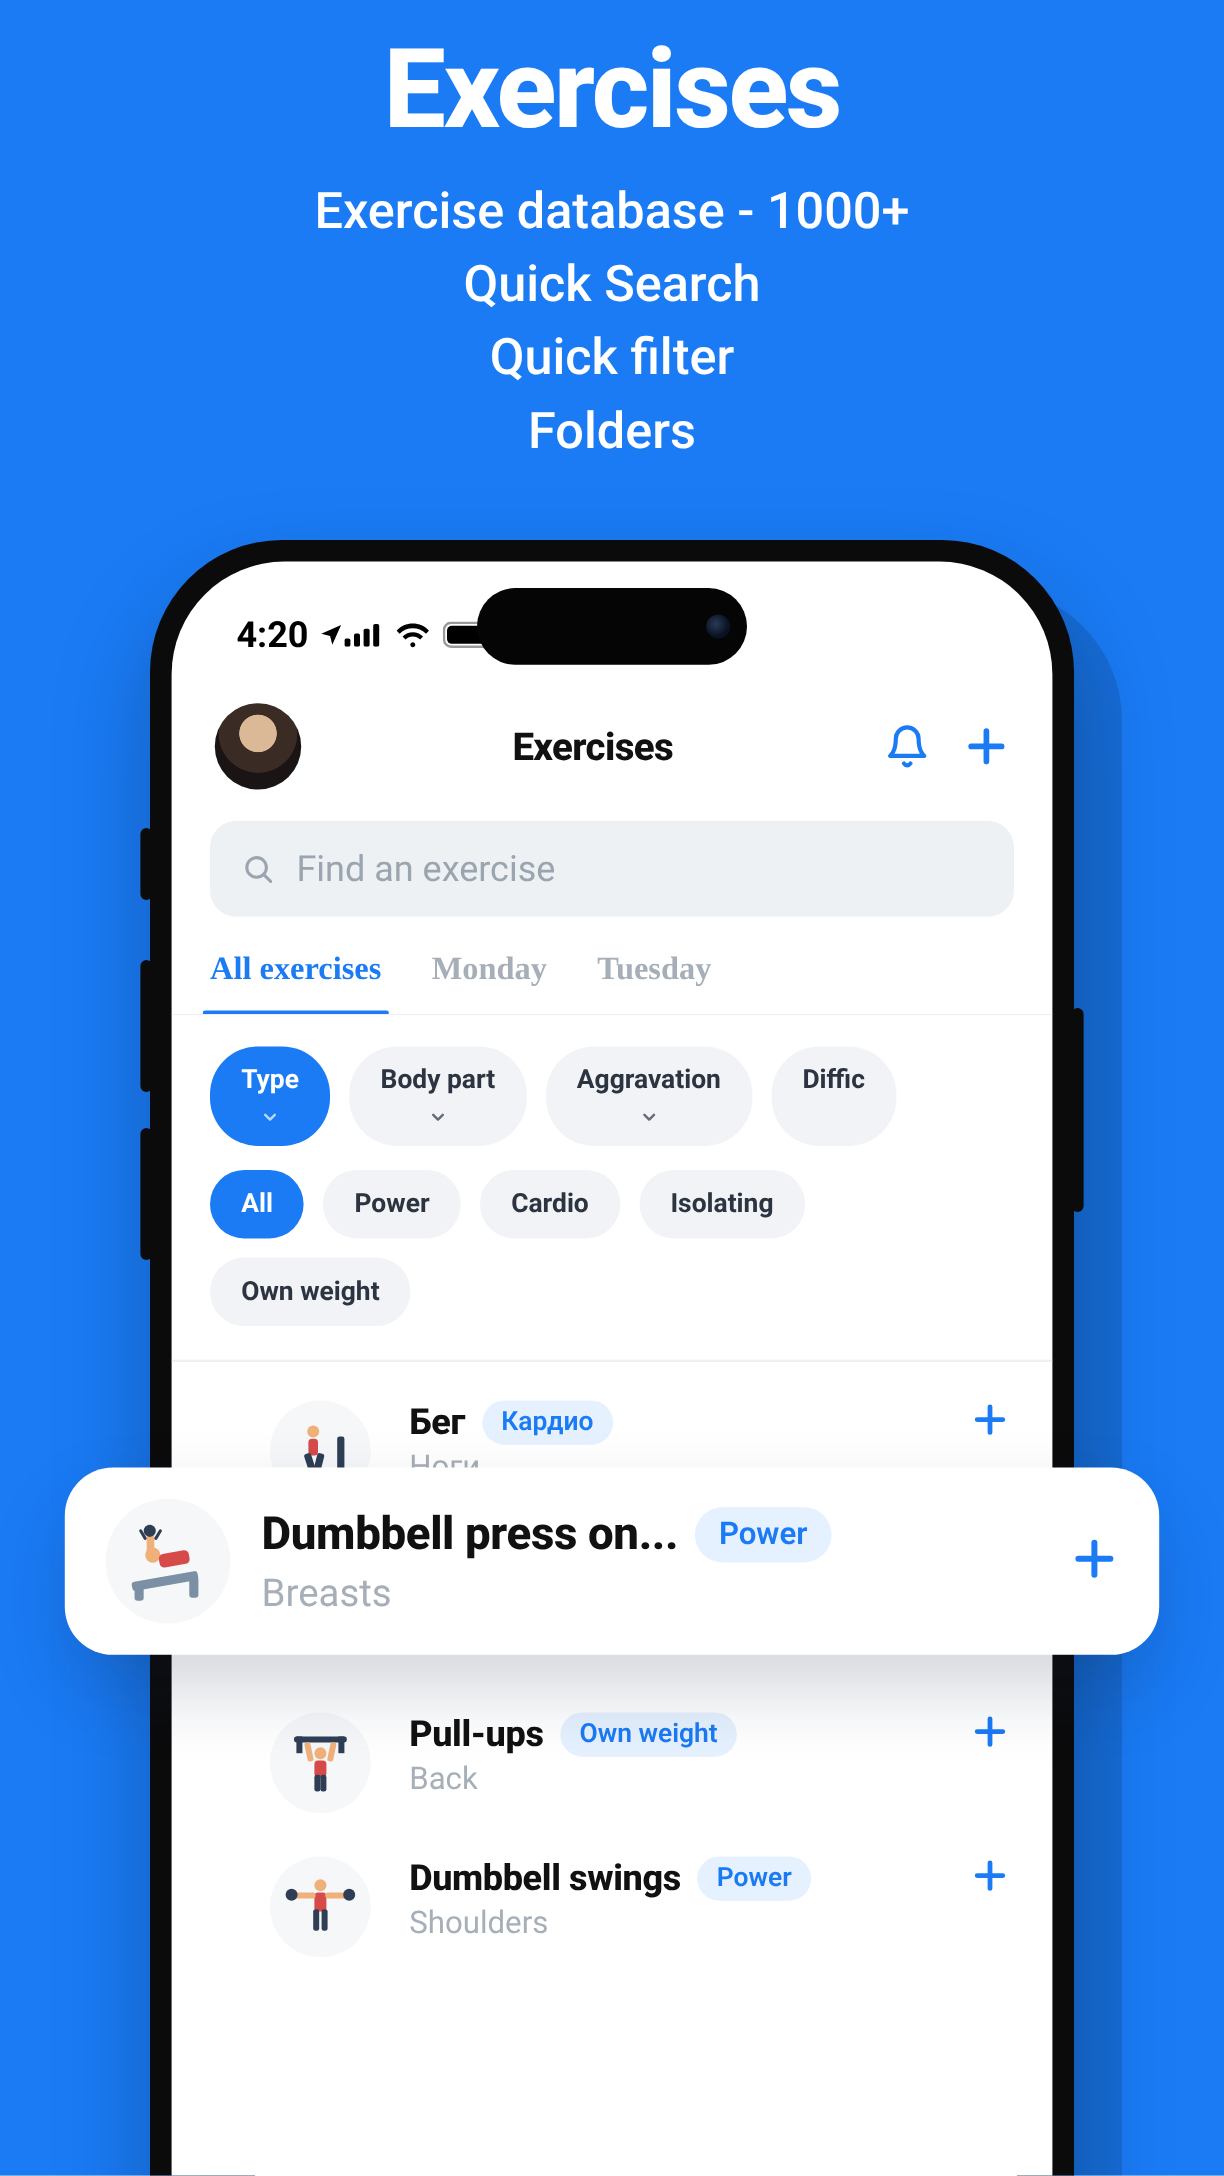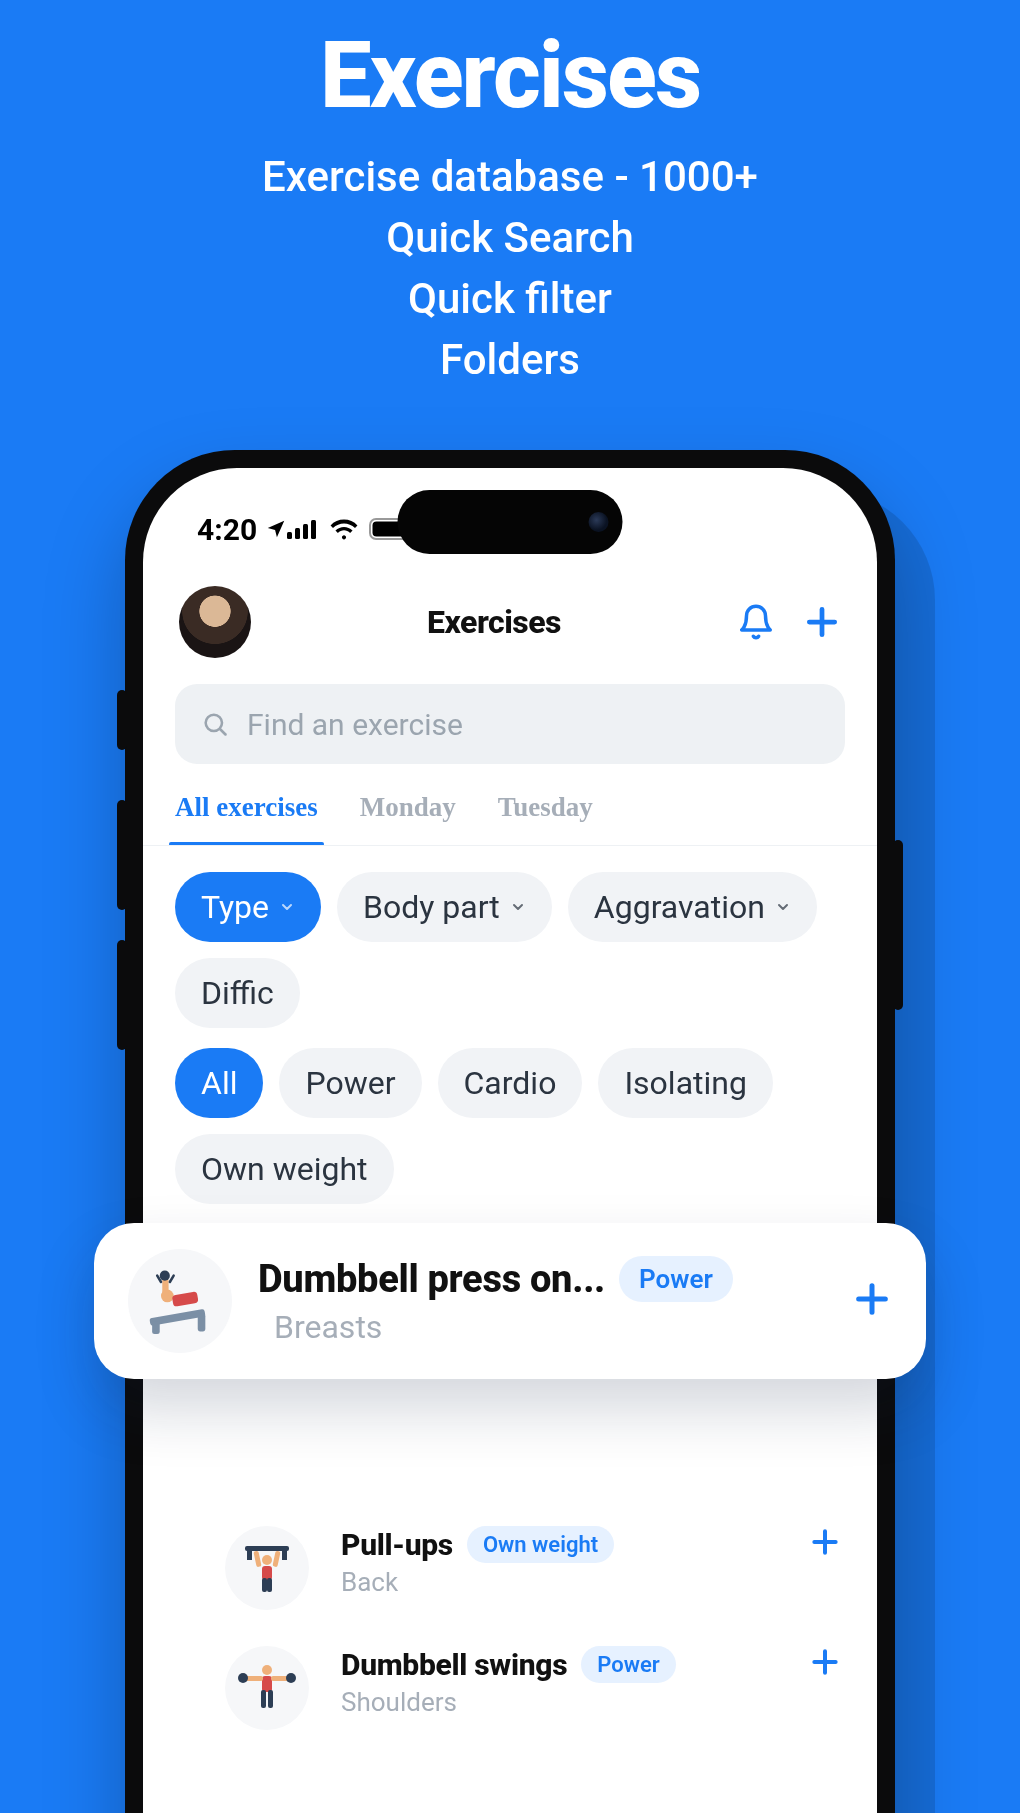--- a/index.html
+++ b/index.html
@@ -162,28 +162,29 @@
 
   .chips {
     display: flex;
     flex-wrap: wrap;
     gap: 16px;
     padding: 26px 32px 20px;
   }
   .chip {
     background: #f1f3f6;
     color: #2b3440;
-    font-size: 32px;
-    font-weight: 400;
+    font-size: 22px;
+    font-weight: 700;
     padding: 16px 26px;
     border-radius: 40px;
     display: inline-flex;
     align-items: center;
     gap: 10px;
     white-space: nowrap;
+    flex-direction: column;
   }
   .chip.active { background: #1a7bf5; color: #fff; }
   .chip .chev { opacity: .7; }
 
   .divider { height: 1.5px; background: #eef1f4; margin: 8px 0 0; }
 
   .list { padding: 14px 0; }
   .row {
     display: flex;
     padding: 18px 36px;
@@ -209,34 +210,34 @@
   }
   .row-sub { font-size: 26px; color: #a6aeb8; margin-top: 4px; }
   .row-add { color: #1a7bf5; }
 
   
   .float-card {
     position: absolute;
     left: 50%;
     transform: translateX(-50%);
     top: 1223px;
-    width: 832px;
+    width: 912px;
     background: #fff;
     border-radius: 40px;
     box-shadow: 0 30px 60px rgba(17, 34, 68, .18);
     padding: 26px 34px;
     display: flex;
     align-items: center;
     gap: 26px;
     z-index: 20;
   }
   .float-card .thumb { width: 104px; height: 104px; }
   .float-card .row-title { font-size: 38px; max-width: 440px; }
   .float-card .badge { font-size: 26px; padding: 8px 20px; }
-  .float-card .row-sub { font-size: 32px; margin-top: 6px; margin-left: 16px; }
+  .float-card .row-sub { font-size: 32px; margin-top: 6px; }
   .float-card .row-add svg { width: 40px; height: 40px; }
 
   
   .pict { width: 60px; height: 60px; }
 </style>
 </head>
 <body>
 
 <div class="promo-title">Exercises</div>
 <div class="promo-lines">

